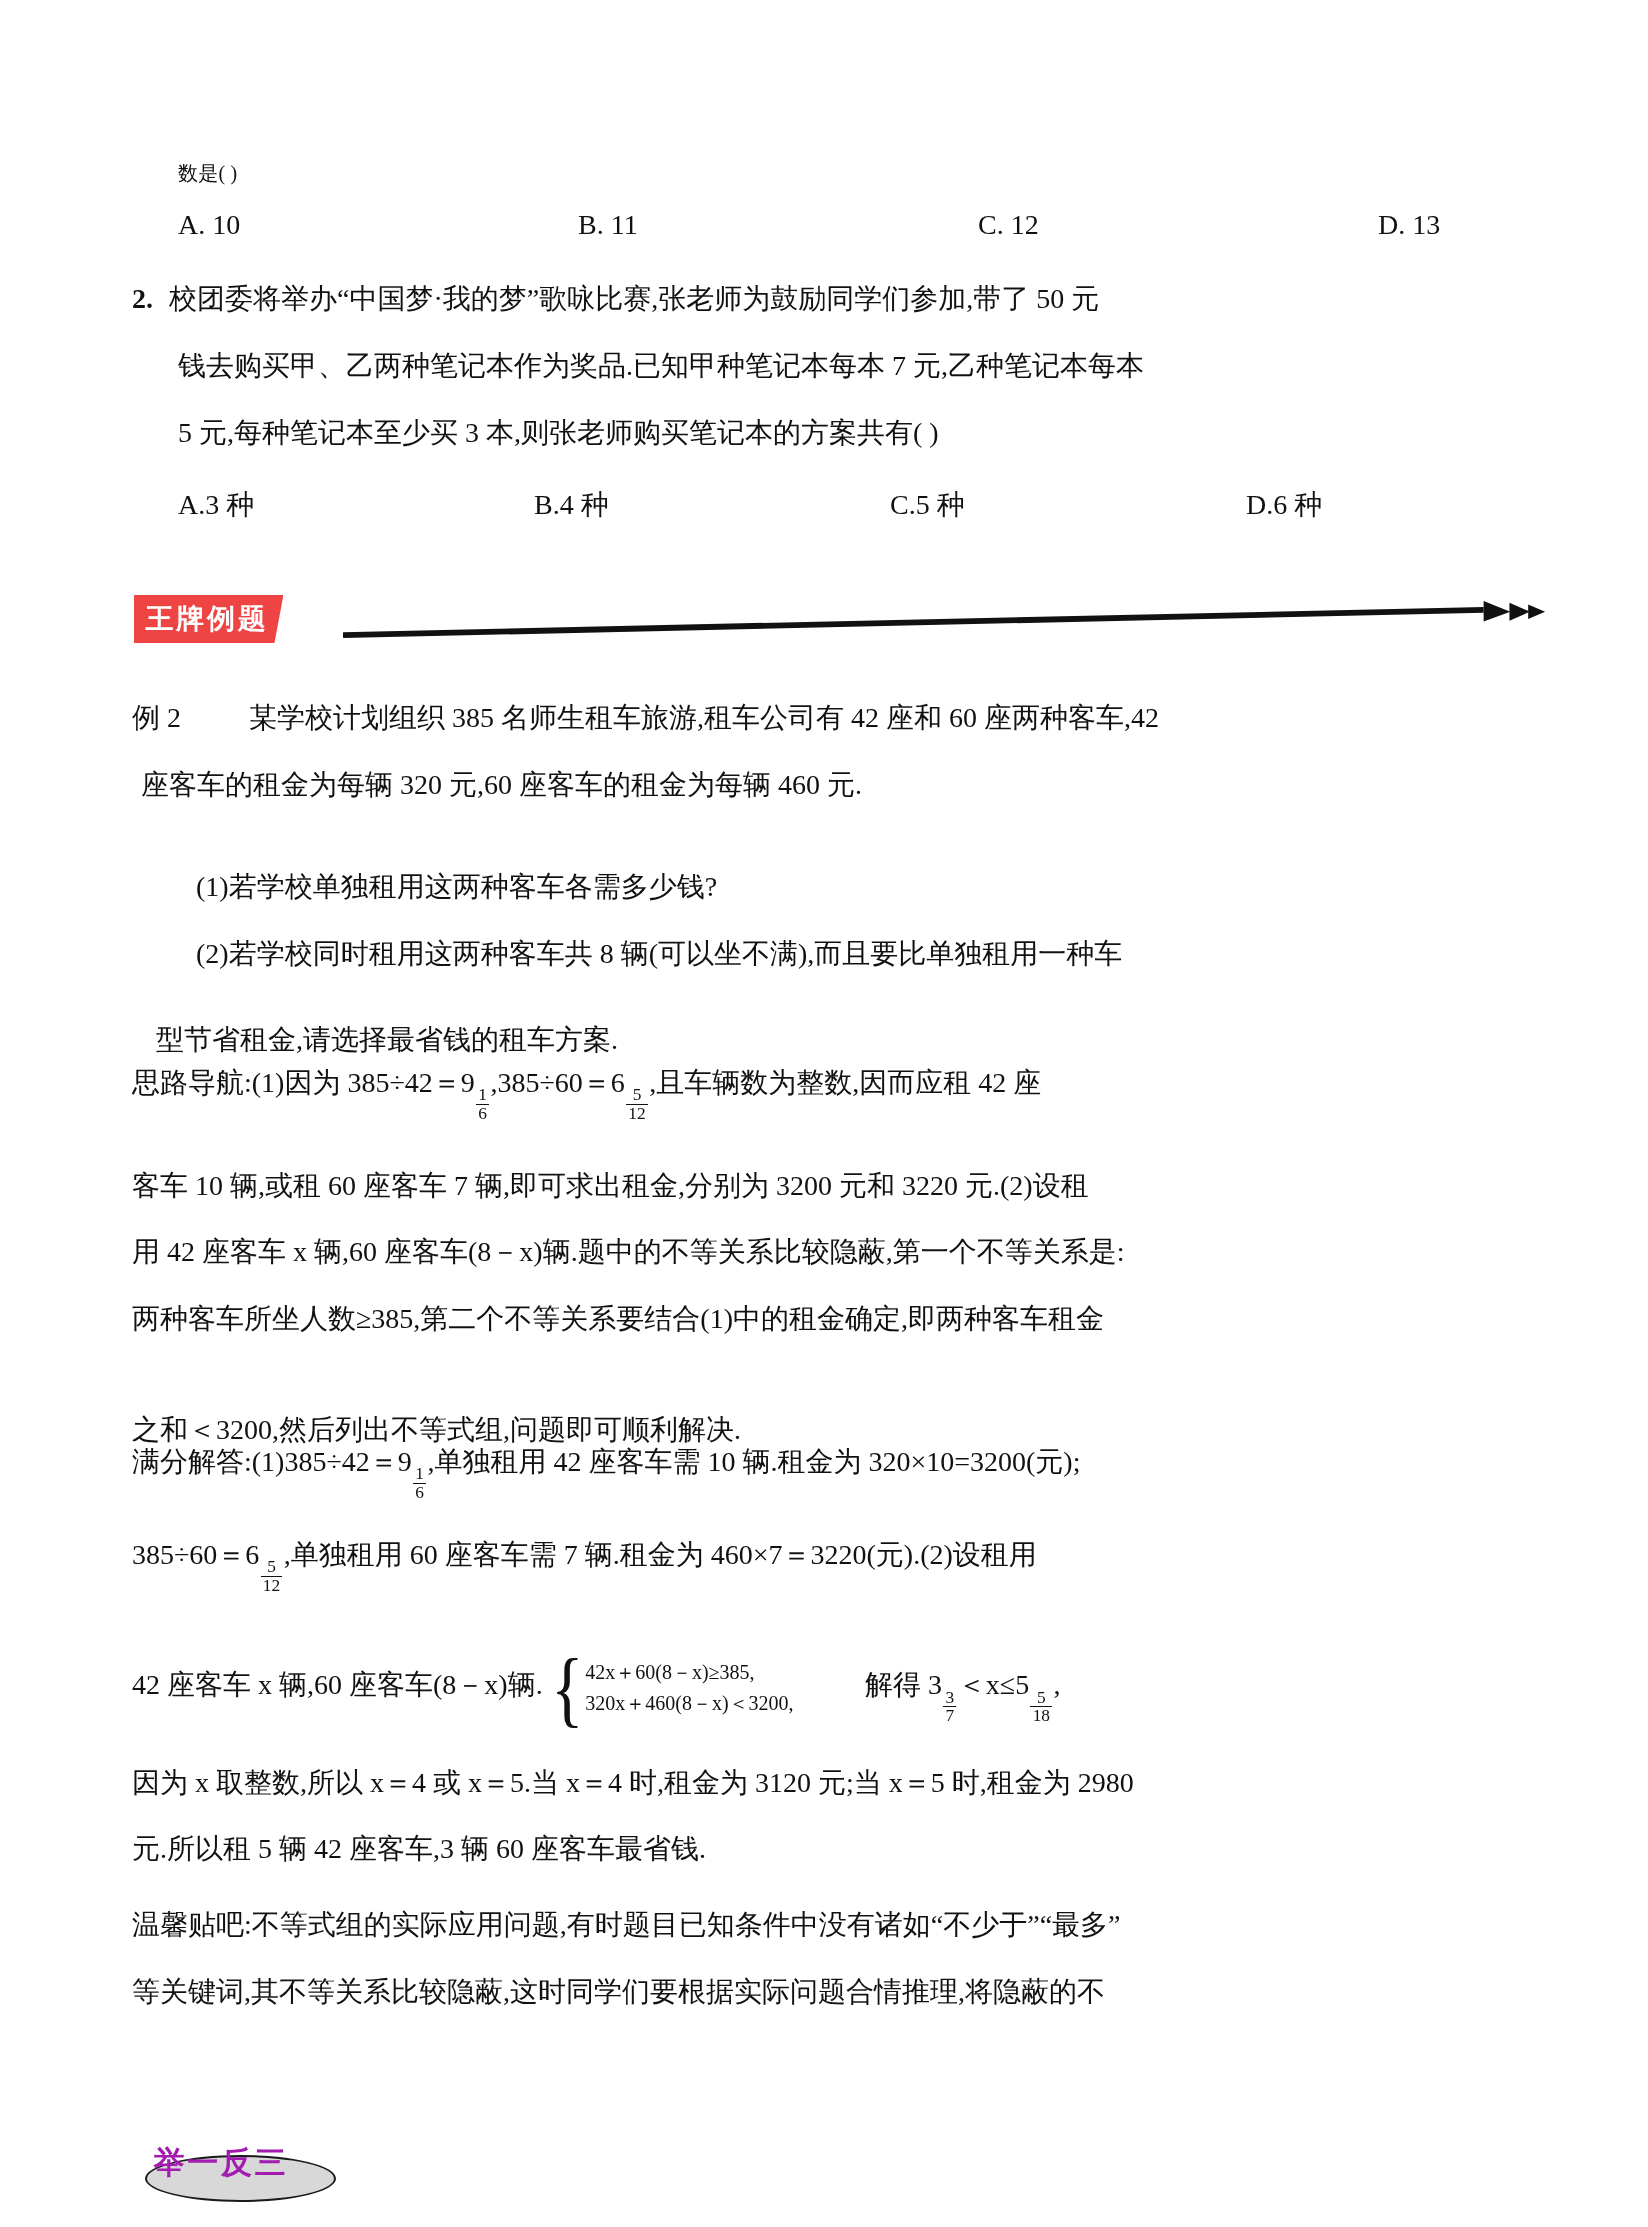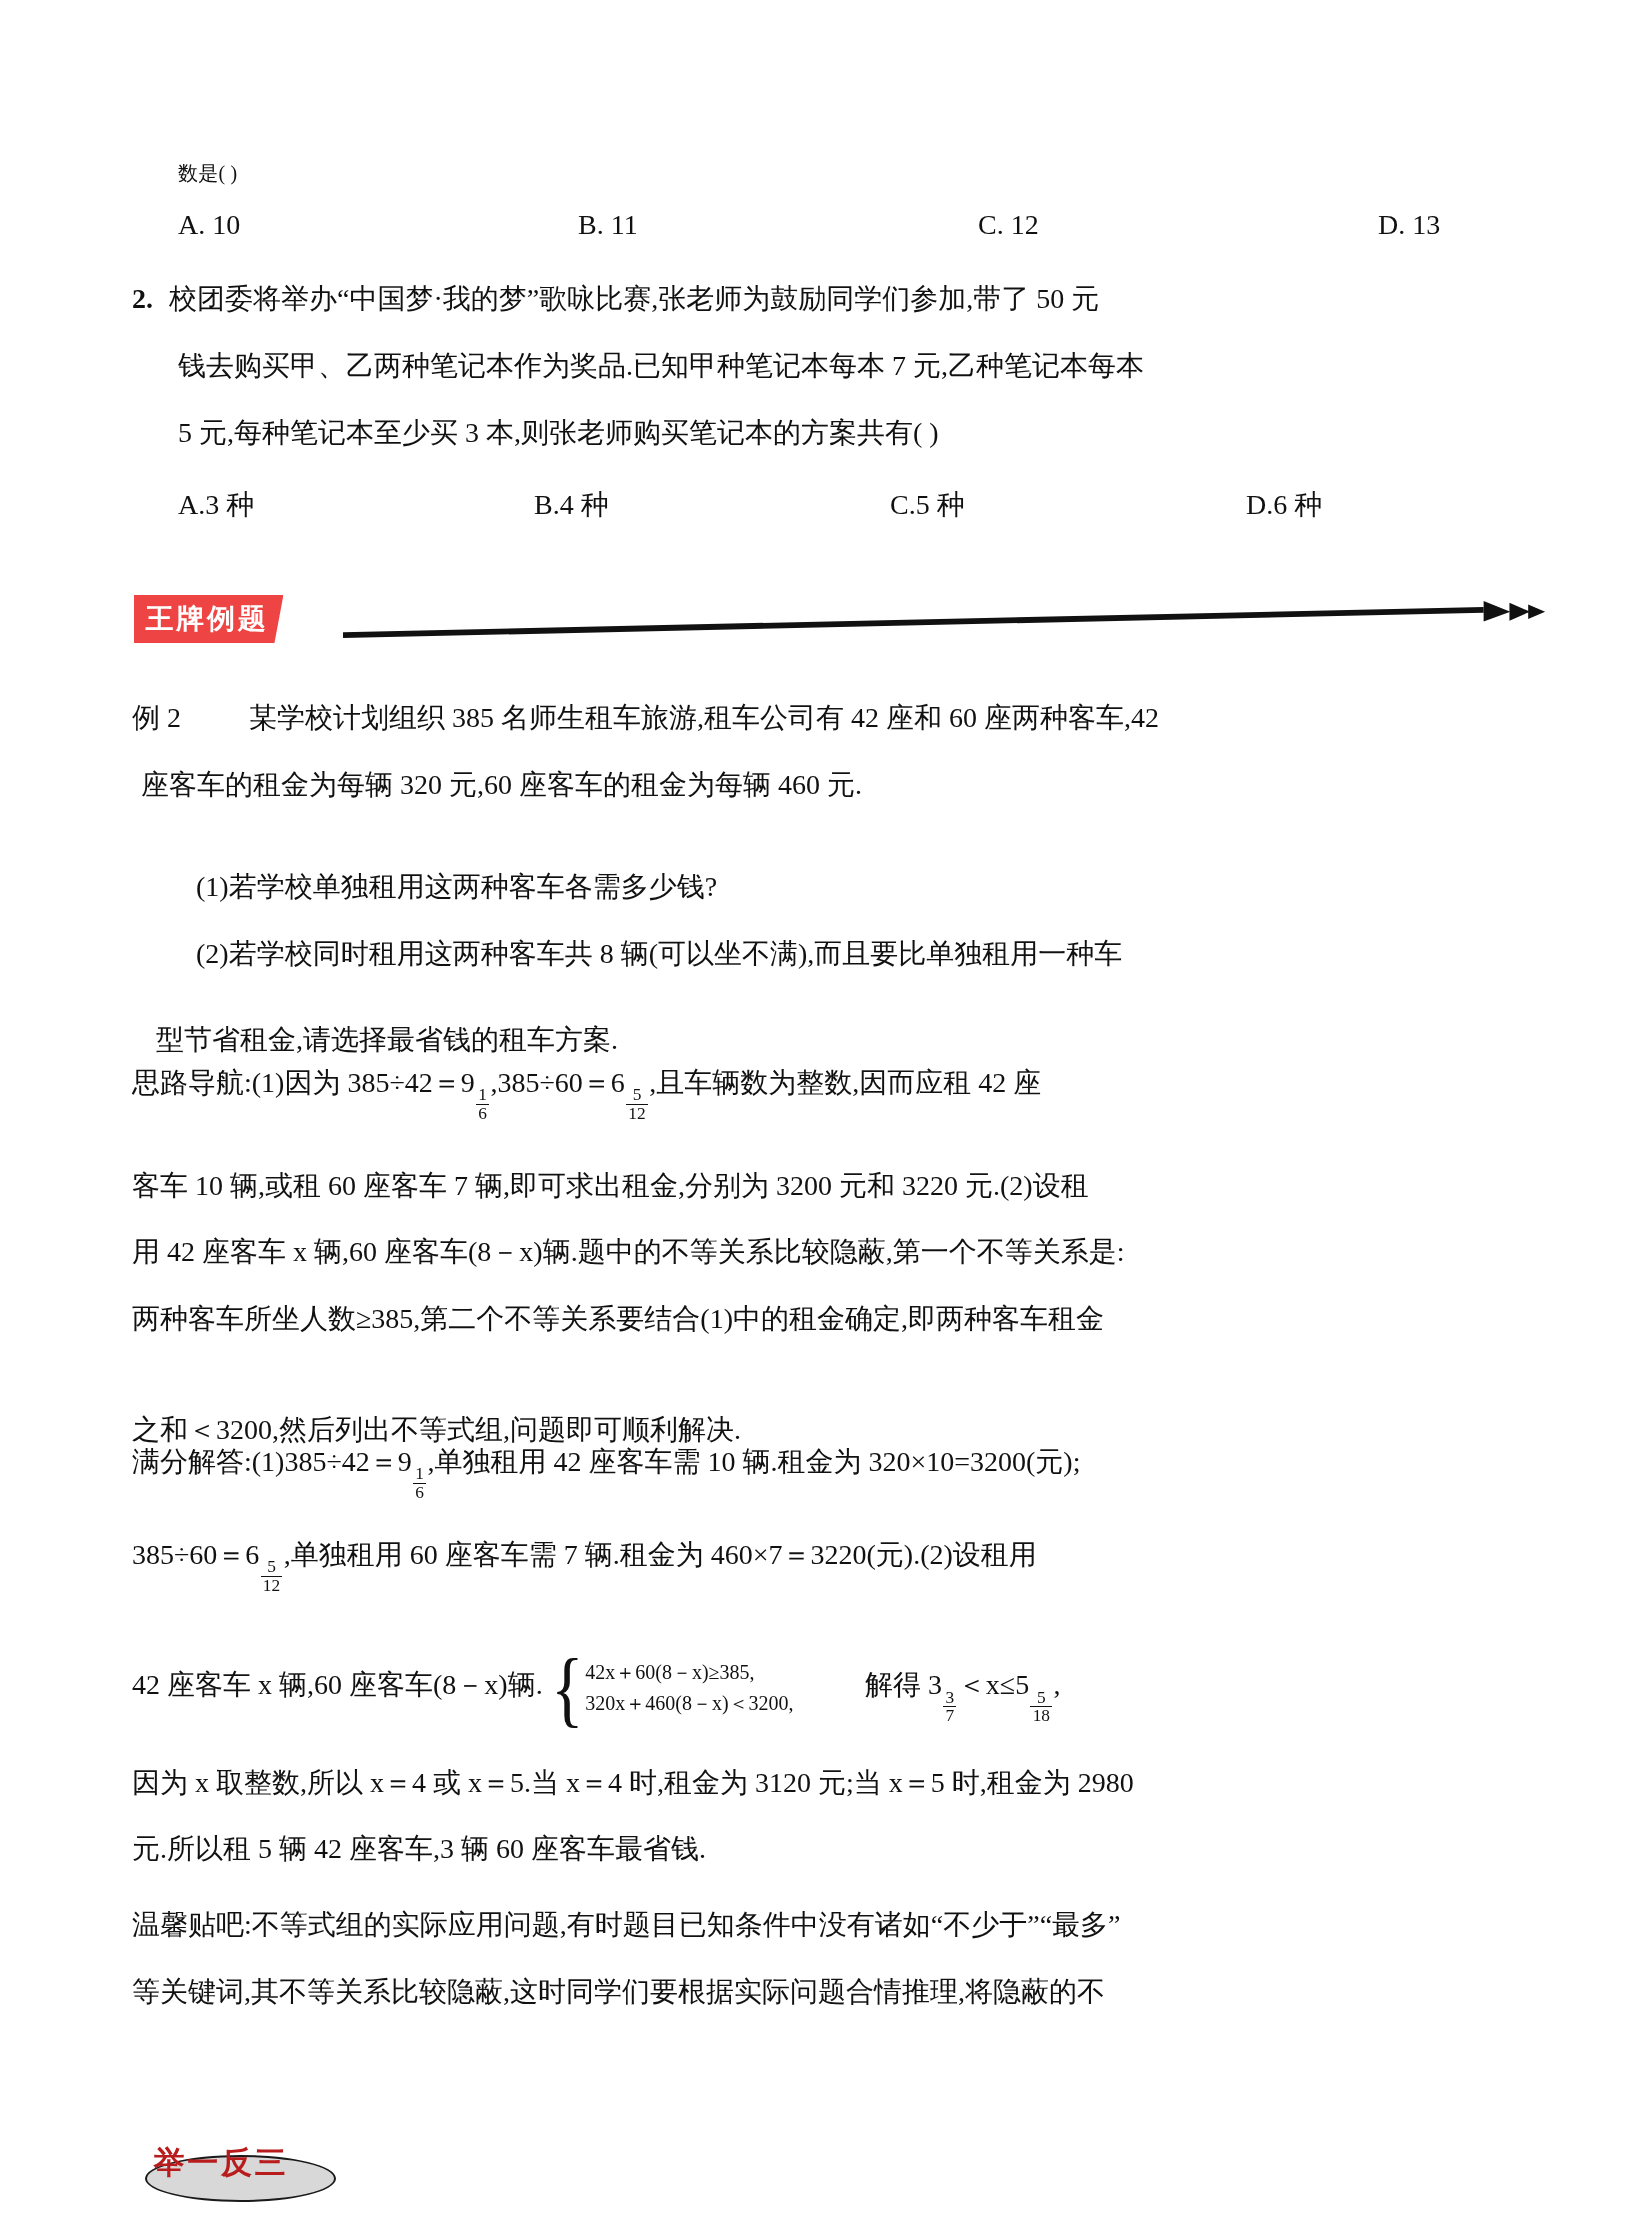--- a/index.html
+++ b/index.html
@@ -99,21 +99,21 @@
     border-radius: 50%;
     background: #d8d8d8;
   }
   .jyfs-text {
     position: absolute;
     left: 19.6px;
     top: 8px;
     font-size: 31px;
     font-weight: bold;
     letter-spacing: 2.7px;
-    color: #b91c1c;
+    color: #a21caf;
     white-space: nowrap;
   }
 
   
   .mfrac {
     display: inline-flex;
     flex-direction: column;
     align-items: center;
     vertical-align: -0.48em;
     margin: 0 1.3px;

